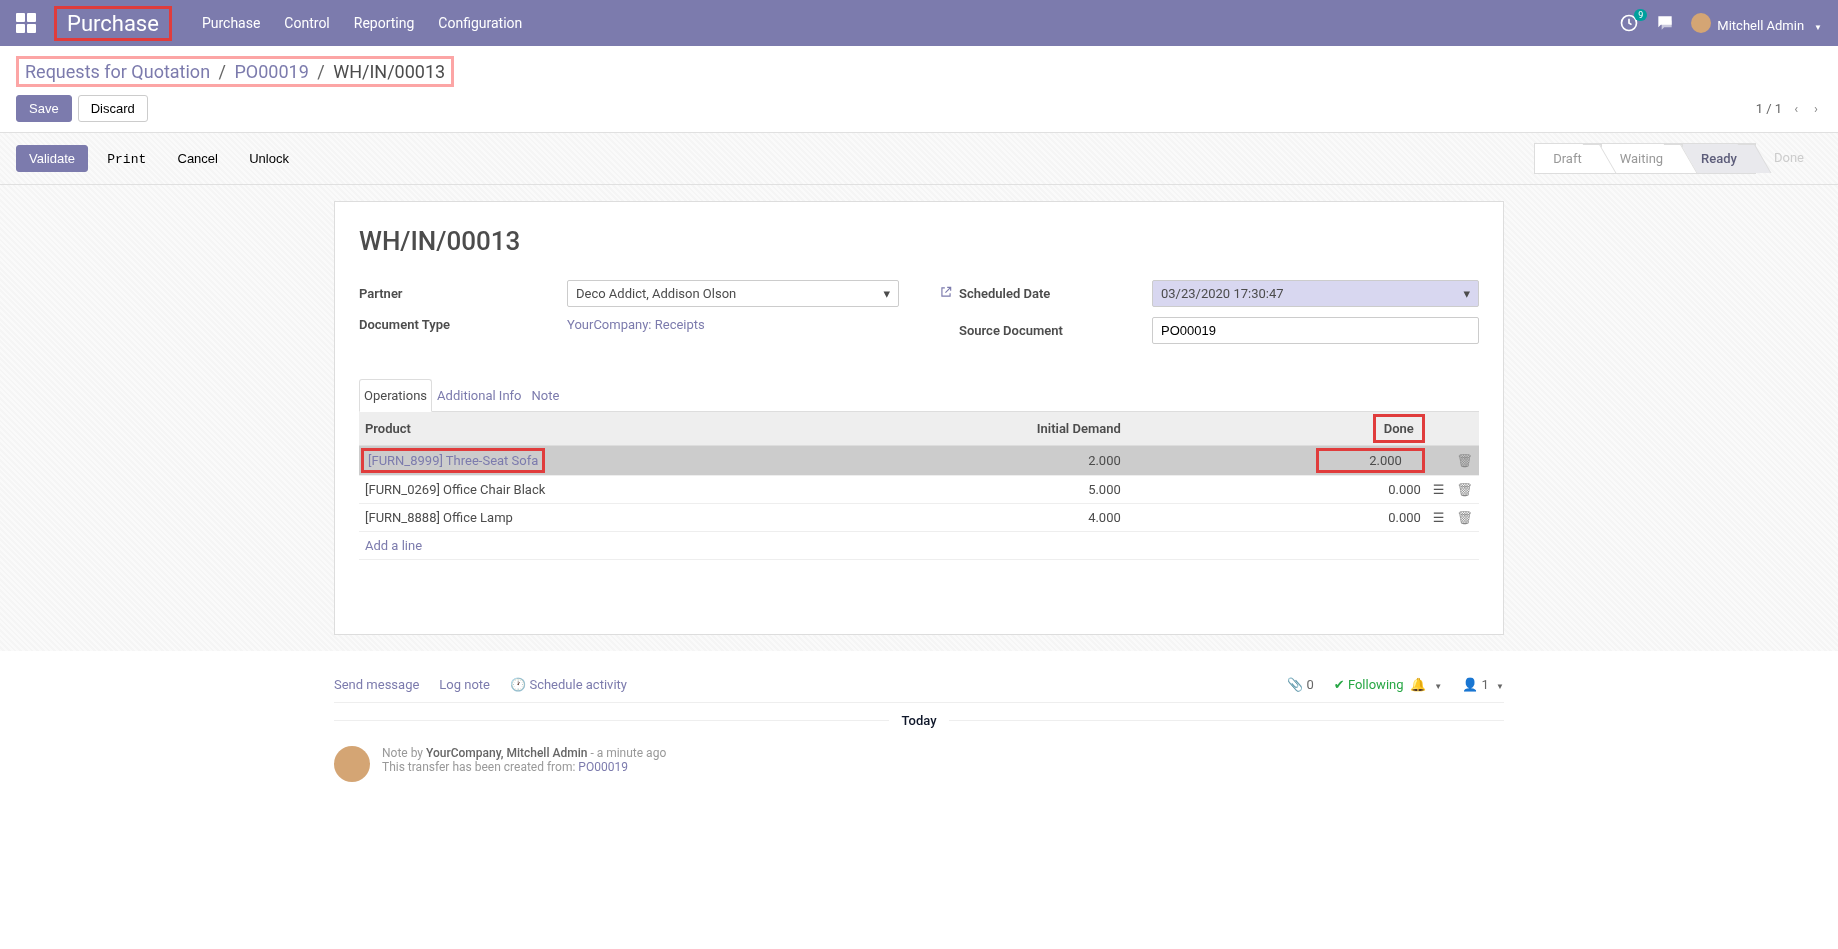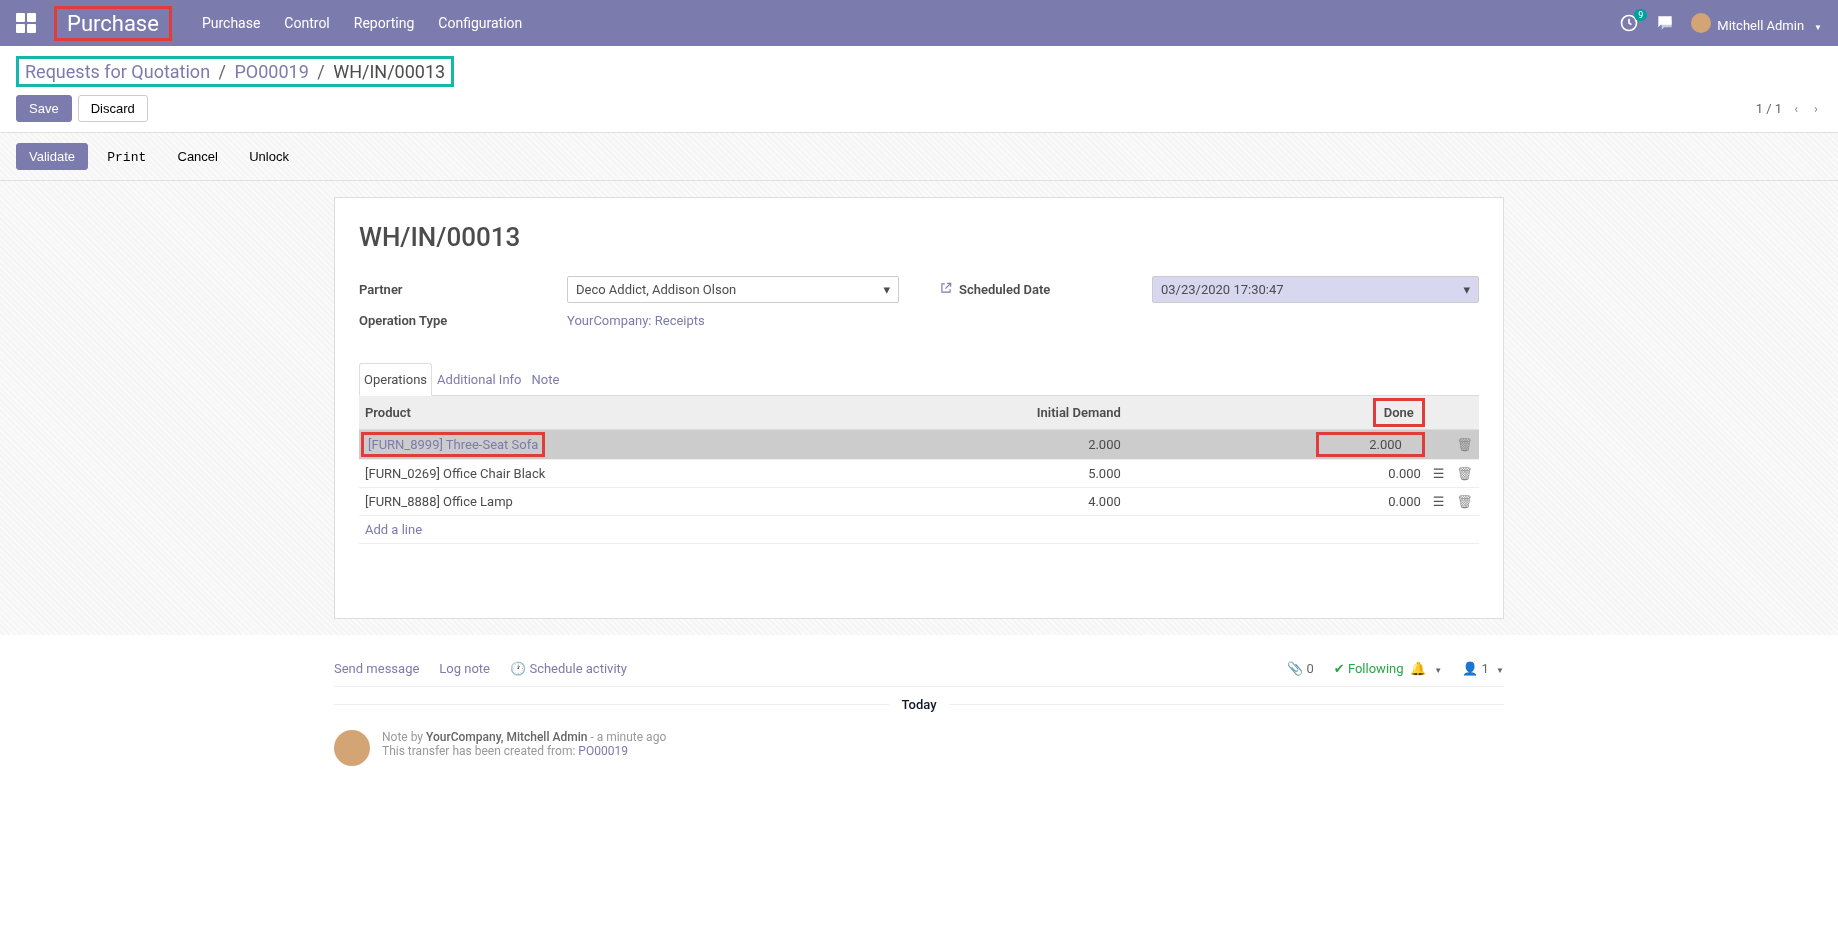--- a/index.html
+++ b/index.html
@@ -14,21 +14,21 @@
 .nav-links { display: flex; gap: 24px; }
 .nav-links a { color: #fff; text-decoration: none; font-size: 14px; cursor: pointer; }
 .nav-right { margin-left: auto; display: flex; align-items: center; gap: 16px; }
 .nav-icon { width: 20px; height: 20px; cursor: pointer; position: relative; }
 .badge-count { background: #00a09d; color: #fff; font-size: 9px; border-radius: 8px; padding: 1px 4px; position: absolute; top: -4px; right: -8px; }
 .user-menu { display: flex; align-items: flex-end; gap: 6px; cursor: pointer; color: #fff; }
 .avatar-sm { width: 20px; height: 20px; border-radius: 50%; background: #d4a574; }
 
 
 .control-bar { padding: 10px 16px; border-bottom: 1px solid #e0e0e0; }
-.breadcrumb-box { border: 3px solid #14b8a6; display: inline-block; padding: 2px 6px; margin-bottom: 8px; }
+.breadcrumb-box { border: 3px solid #fca5a5; display: inline-block; padding: 2px 6px; margin-bottom: 8px; }
 .breadcrumb { font-size: 18px; color: #7c7bad; }
 .breadcrumb .sep { color: #666; margin: 0 4px; }
 .breadcrumb .current { color: #4c4c4c; }
 .breadcrumb a { color: #7c7bad; text-decoration: none; cursor: pointer; }
 .control-row { display: flex; align-items: center; }
 .btn { border: 1px solid #ccc; background: #fff; padding: 5px 12px; font-size: 13px; cursor: pointer; border-radius: 3px; margin-right: 6px; }
 .btn-primary { background: #7c7bad; color: #fff; border-color: #7c7bad; }
 .pager { margin-left: auto; display: flex; align-items: center; gap: 8px; color: #666; }
 .pager-btn { cursor: pointer; padding: 4px; color: #888; }
 
@@ -155,59 +155,72 @@
   </div>
 </div>
 
 <div class="status-bar">
   <div class="status-actions">
     <button class="btn btn-primary">Validate</button>
     <button class="btn" style="border:none;background:none;font-family:Liberation Mono, monospace;">Print</button>
     <button class="btn" style="border:none;background:none;">Cancel</button>
     <button class="btn" style="border:none;background:none;">Unlock</button>
   </div>
+  <div class="status-steps">
+    <div class="step">Draft</div>
+    <div class="step">Waiting</div>
+    <div class="step active">Ready</div>
+    <div class="step">Done</div>
+  </div>
 </div>
 
 <div class="main-area">
   <div class="form-sheet">
     <h1 class="form-title">WH/IN/00013</h1>
 
     <div class="form-grid">
       <div>
         <div class="form-row">
           <div class="form-label">Partner</div>
           <div class="form-value">
             <div class="form-input combo">
               <span>Deco Addict, Addison Olson</span>
               <span>▾</span>
             </div>
           </div>
         </div>
         <div class="form-row">
-          <div class="form-label">Operation Type</div>
+          <div class="form-label">Document Type</div>
           <div class="form-value">
             <span class="form-link">YourCompany: Receipts</span>
           </div>
         </div>
       </div>
       <div>
         <div class="form-row">
           <span class="ext-icon">
             <svg width="14" height="14" viewBox="0 0 24 24" fill="none" stroke="#7c7bad" stroke-width="2">
                 <path d="M14 4h6v6M20 4l-9 9M19 14v5H5V5h5"></path>
               </svg>
           </span>
           <div class="form-label" style="width:145px;">Scheduled Date</div>
           <div class="form-value">
             <div class="form-input combo highlight">
               <span>03/23/2020 17:30:47</span>
               <span>▾</span>
             </div>
           </div>
         </div>
+        <div class="form-row">
+          <span style="width:20px;"></span>
+          <div class="form-label" style="width:145px;">Source Document</div>
+          <div class="form-value">
+            <input class="form-input" value="PO00019" style="">
+          </div>
+        </div>
       </div>
     </div>
 
     <div class="tabs">
       <div class="tab active">Operations</div>
       <div class="tab">Additional Info</div>
       <div class="tab">Note</div>
     </div>
 
     <table class="op-table">

